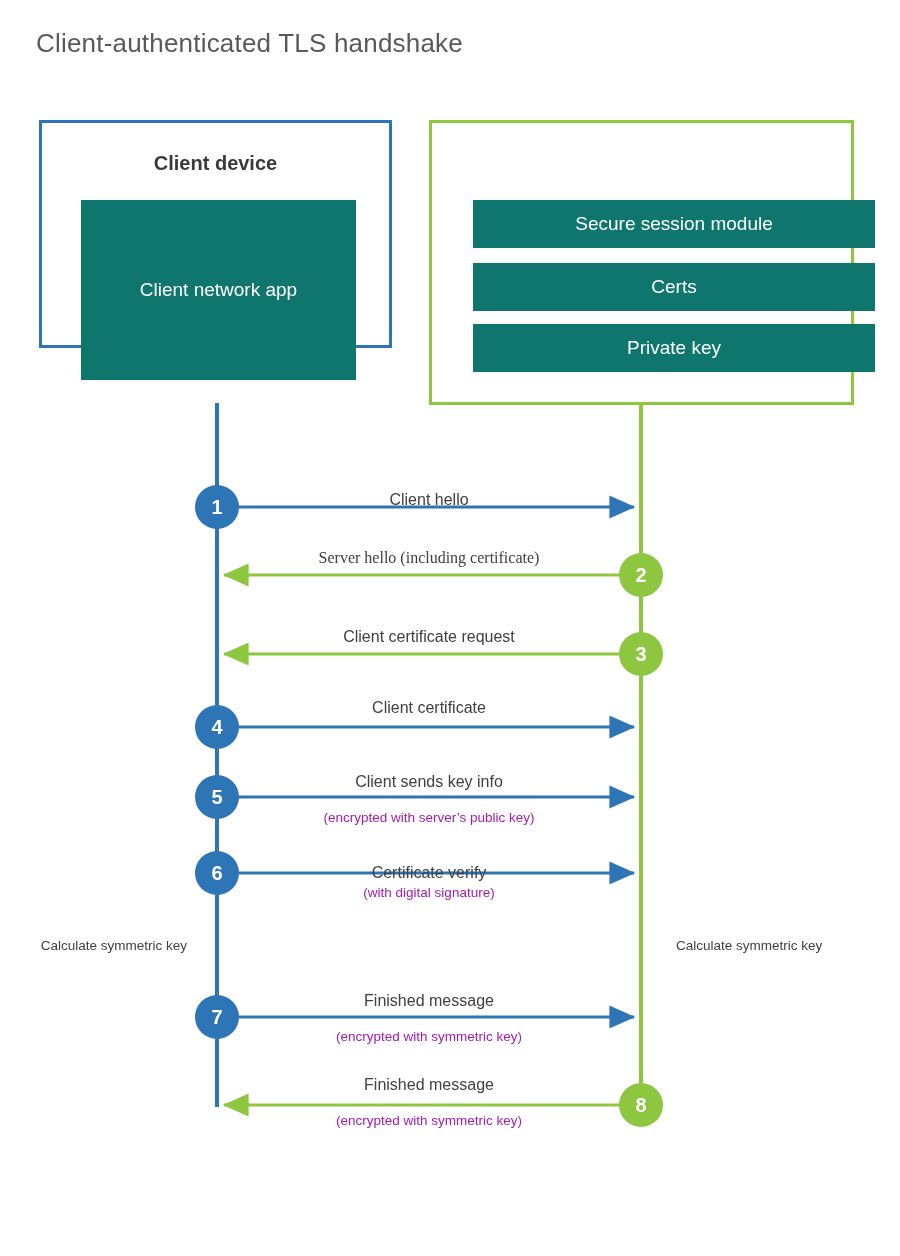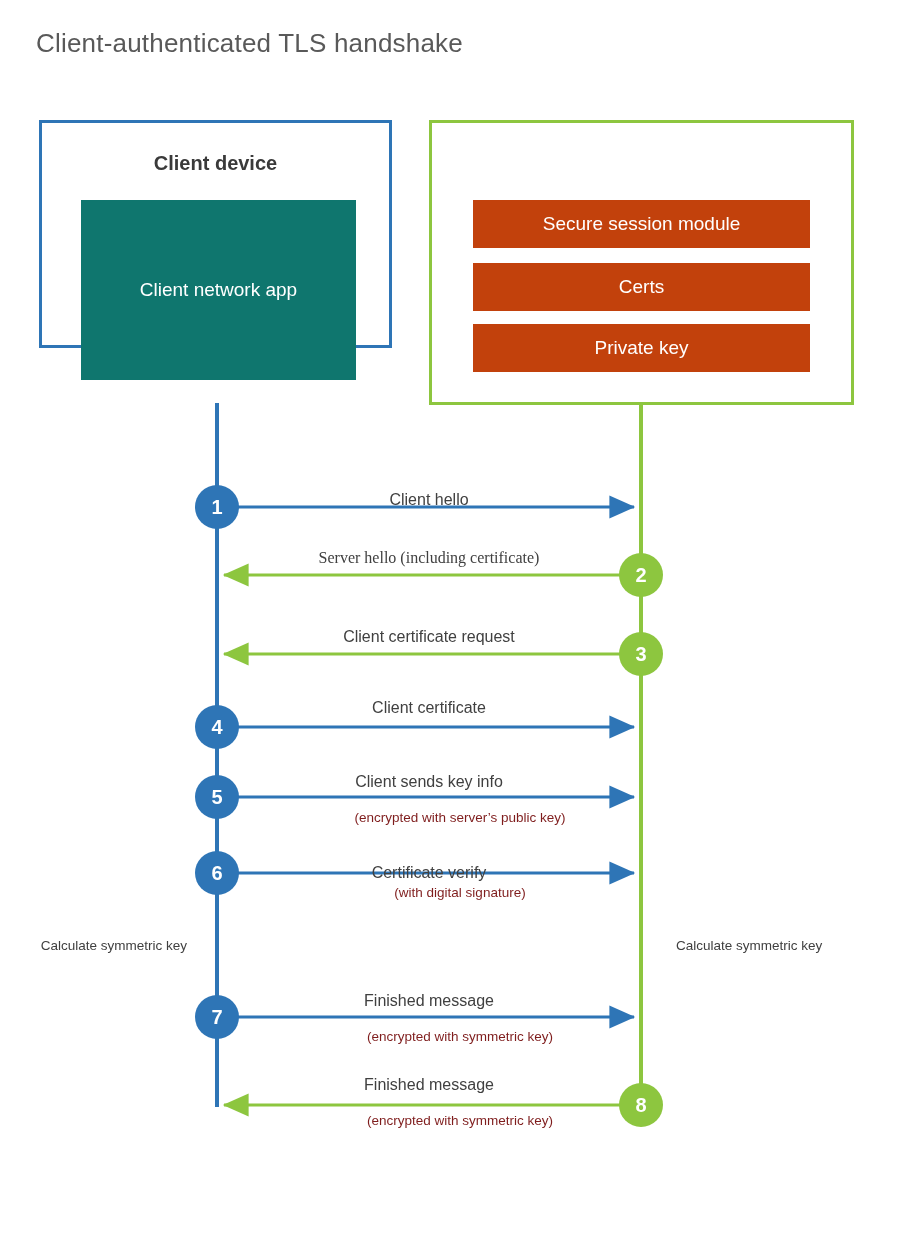--- a/index.html
+++ b/index.html
@@ -73,23 +73,23 @@
     font-size: 19px;
     display: flex;
     align-items: center;
     justify-content: center;
     text-align: center;
     line-height: 1.25;
   }
   .server-bar {
     position: absolute;
     left: 41px;
-    width: 337px;
+    width: 402px;
     height: 48px;
-    background: #c2410c;
+    background: #0f766e;
     color: #ffffff;
     font-size: 19px;
     display: flex;
     align-items: center;
     justify-content: center;
     text-align: right;
   }
   #server-bar-0 { top: 77px; }
   #server-bar-1 { top: 140px; }
   #server-bar-2 { top: 201px; }
@@ -144,24 +144,23 @@
     text-align: center;
     font-size: 16px;
     color: #404040;
     white-space: nowrap;
     transform: translateX(-50%);
   }
   .msg-sublabel {
     position: absolute;
     text-align: center;
     font-size: 13.5px;
-    color: #7f1d1d;
+    color: #a21caf;
     white-space: nowrap;
     transform: translateX(-50%);
-    margin-left: 31px;
   }
 
   
   .side-note {
     position: absolute;
     font-size: 13px;
     line-height: 1.35;
     color: #404040;
   }
   #note-decrypt {

